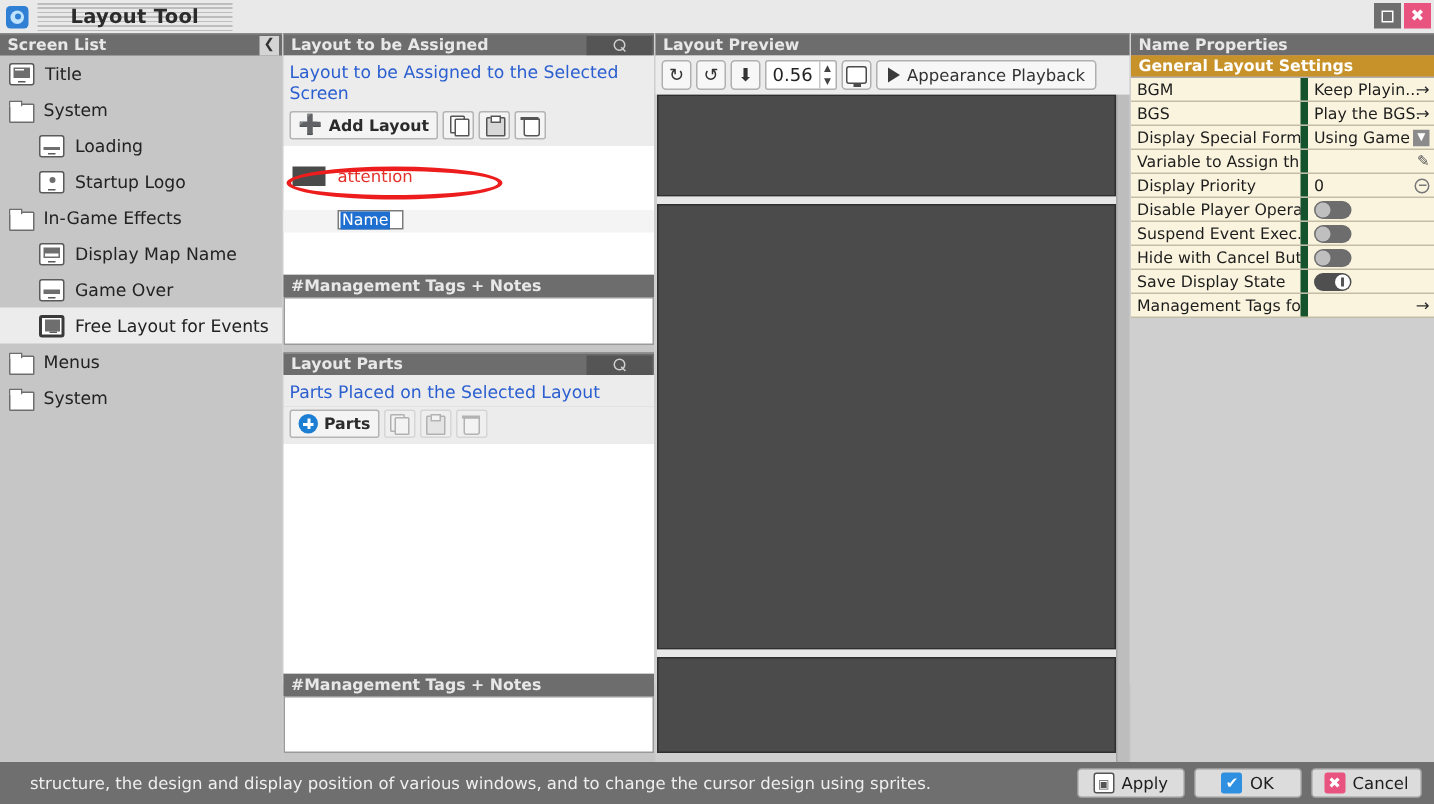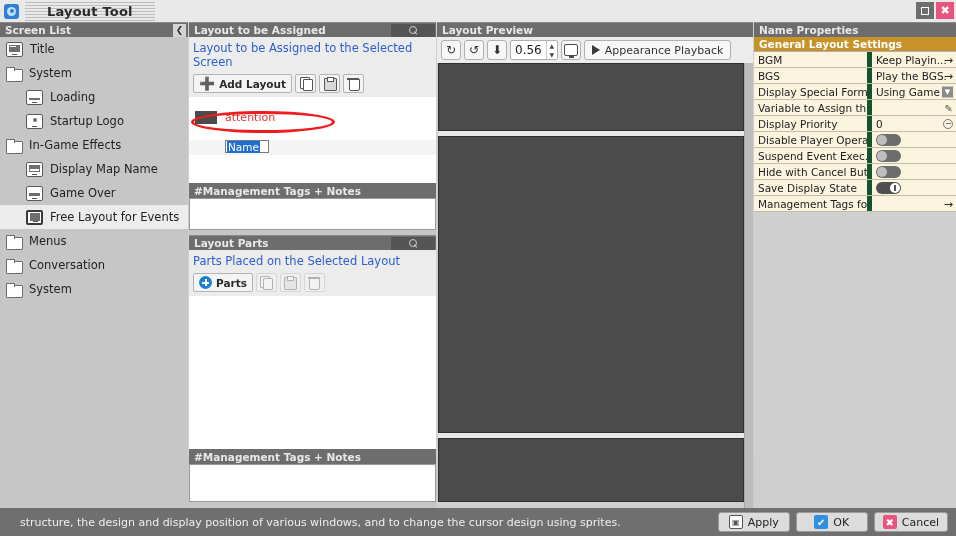--- a/index.html
+++ b/index.html
@@ -419,24 +419,20 @@
             <i></i>
           </span>
           <span>Free Layout for Events</span>
         </div>
         <div class="sl-item">
           <span class="ic ic-folder"></span>
           <span>Menus</span>
         </div>
         <div class="sl-item">
           <span class="ic ic-folder"></span>
-          <span>Conversation</span>
-        </div>
-        <div class="sl-item">
-          <span class="ic ic-folder"></span>
           <span>System</span>
         </div>
       </div>
   </div>
 
   <div class="midcol">
 
     <div class="phead">
       <span>Layout to be Assigned</span>
       <span class="spacer"></span>

